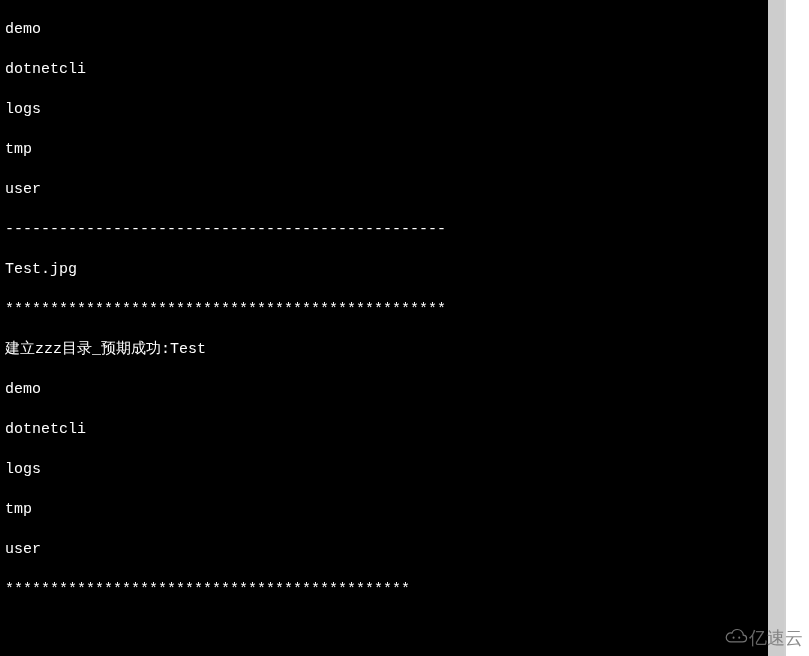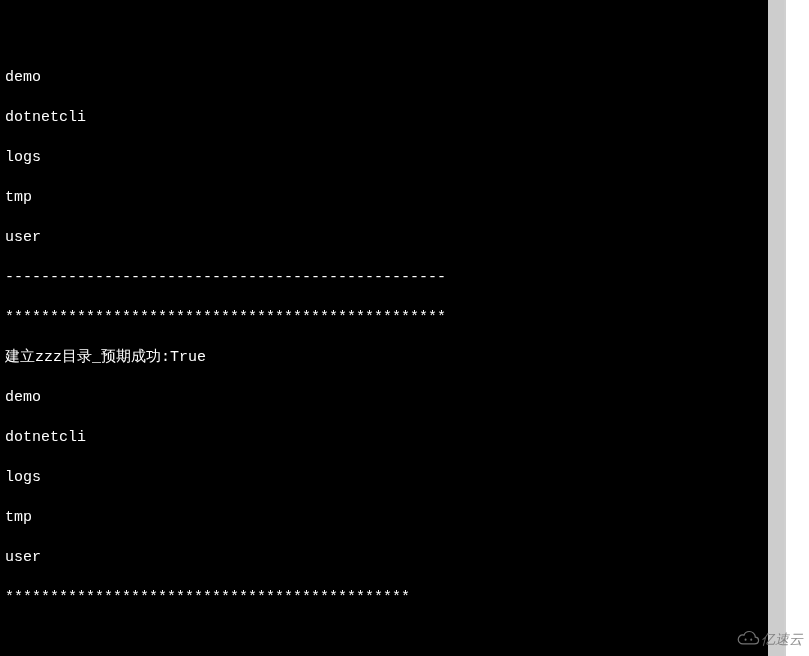--- a/index.html
+++ b/index.html
@@ -23,21 +23,20 @@
     top: 0;
     left: 5px;
     right: 18px;
     bottom: 0;
     color: #fff;
     font-family: "SimSun", "NSimSun", "Consolas", "Courier New", monospace;
     font-size: 15px;
     line-height: 20px;
     white-space: pre;
     overflow: hidden;
-    margin-top: 48px;
   }
   .scrollbar-track {
     position: absolute;
     top: 0;
     right: 0;
     width: 16px;
     height: 100%;
     background: #f0f0f0;
   }
   .scrollbar-thumb {
@@ -48,46 +47,46 @@
     height: 100%;
     background: #cdcdcd;
   }
   .watermark {
     position: absolute;
     right: 6px;
     bottom: 6px;
     display: flex;
     align-items: center;
     font-family: sans-serif;
-    font-size: 14px;
+    font-size: 18px;
     color: #777;
     opacity: 0.85;
     pointer-events: none;
-    font-style: italic;
   }
   .watermark svg {
     width: 26px;
     height: 18px;
   }
   .line { display: block; }
 </style>
 </head>
 <body>
 
 <div class="window">
 
   <div class="terminal">
 <span class="line">demo</span>
 <span class="line">dotnetcli</span>
 <span class="line">logs</span>
 <span class="line">tmp</span>
 <span class="line">user</span>
 <span class="line">-------------------------------------------------</span>
+<span class="line">Test.jpg</span>
 <span class="line">*************************************************</span>
-<span class="line"><span>建立zzz目录_预期成功:</span><span>True</span></span>
+<span class="line"><span>建立zzz目录_预期成功:</span><span>Test</span></span>
 <span class="line">demo</span>
 <span class="line">dotnetcli</span>
 <span class="line">logs</span>
 <span class="line">tmp</span>
 <span class="line">user</span>
 <span class="line">*********************************************</span>
 
 
 
 

